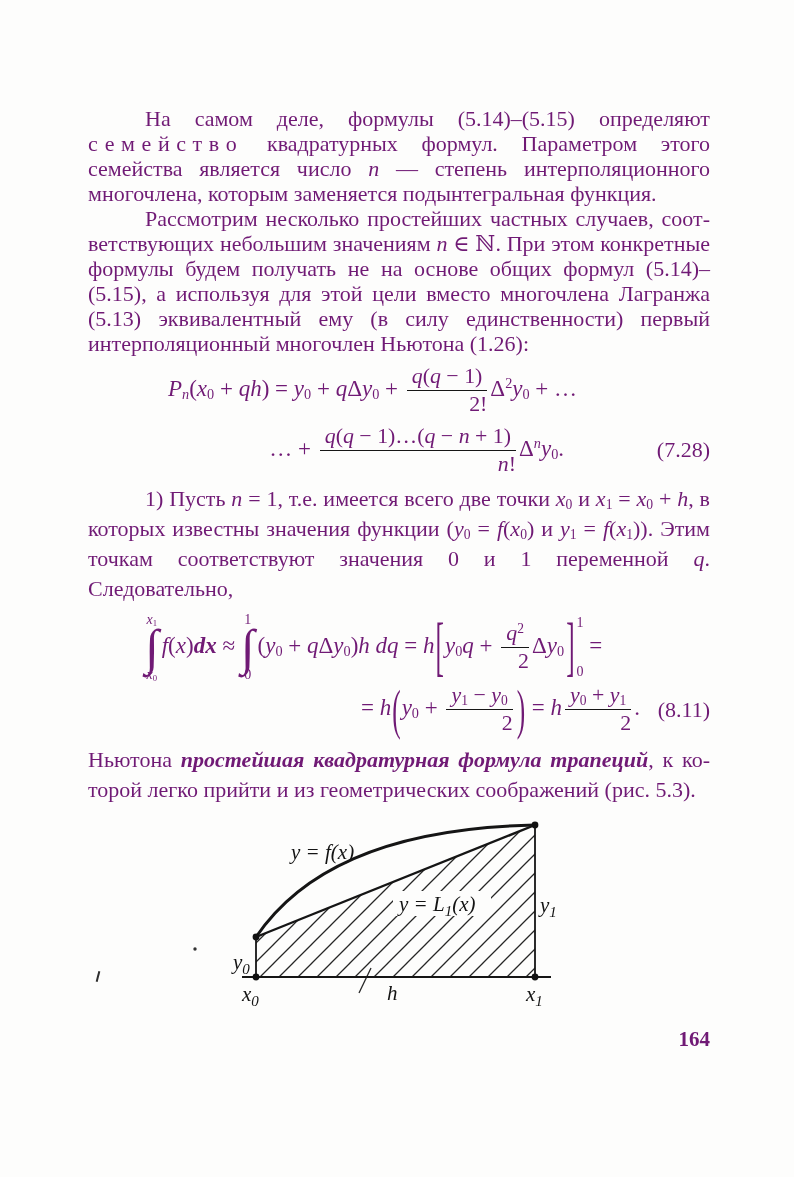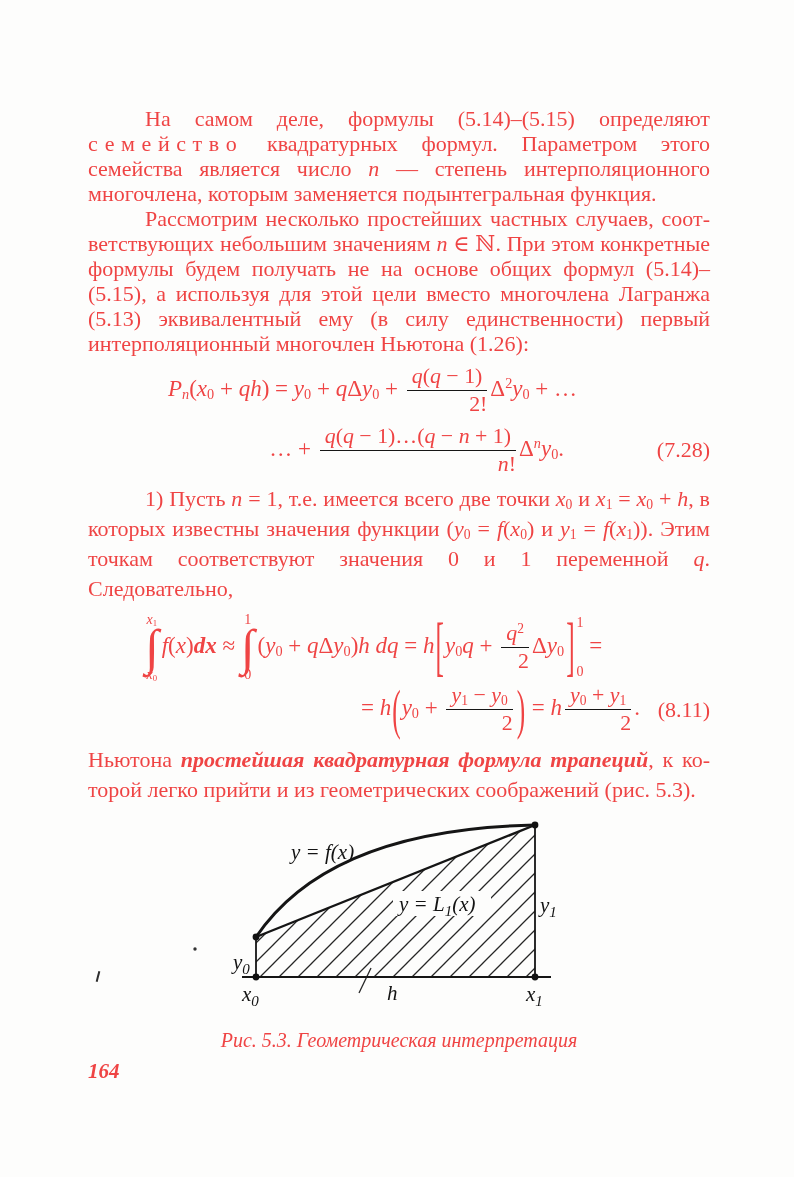--- a/index.html
+++ b/index.html
@@ -1,21 +1,21 @@
 <!DOCTYPE html>
 <html lang="ru"><head>
 <meta charset="utf-8">
 <style>
   html,body{margin:0;padding:0;background:#ffffff;}
   .page{
     position:relative;
     width:794px;height:1177px;
     background:#fdfdfc;
     font-family:"Liberation Serif","DejaVu Serif",serif;
-    color:#ef4444;
+    color:#701a75;
     overflow:hidden;
   }
   .content{padding:106px 84px 0 88px;}
 
   
   p.body{font-size:22px;margin:0;text-align:justify;}
   .lh25{line-height:25px;}
   .lh30{line-height:30px;}
   .indent{text-indent:57px;}
 
@@ -51,21 +51,21 @@
   .ev .evg{display:inline-block;transform:scaleY(var(--s,2.55));transform-origin:50% 50%;font-size:1.1em;font-style:normal;}
   .ev .evcol{display:inline-flex;flex-direction:column;justify-content:space-between;height:64px;font-size:14px;margin-left:2px;font-style:normal;}
 
   
   .figwrap{width:440px;margin:6px auto 0;}
   .fig-label{font-family:"Liberation Serif","DejaVu Serif",serif;font-style:italic;font-size:21px;fill:#141414;}
   .fig-sub{font-size:15px;}
   .fig-stroke{stroke:#151515;fill:none;}
 
   .caption{text-align:center;font-style:italic;font-size:20px;line-height:26px;margin-top:8px;}
-  .pagenum{text-align:left;font-size:21px;margin-top:6px;font-weight:bold;font-style:italic;}
+  .pagenum{text-align:right;font-size:21px;margin-top:6px;font-weight:bold;}
 
   .artifact-slash{position:absolute;left:97px;top:971px;width:2px;height:11px;background:#2e2e2e;transform:rotate(14deg);}
 </style>
 </head>
 <body>
 
 <div class="page">
   <div class="content">
 
     <p class="body lh25 indent"><span class="t">На самом деле, формулы (5.14)–(5.15) определяют </span><span class="sp">семей­ство</span><span class="t"> квадратурных формул. Параметром этого семейства явля­ется число </span><span class="i">n</span><span class="t"> — степень интерполяционного многочлена, которым заменяется подынтегральная функция.</span></p>
@@ -137,20 +137,19 @@
 
         <text class="fig-label" x="63" y="190"><tspan>x</tspan><tspan class="fig-sub" dy="5">0</tspan></text>
 
         <text class="fig-label" x="208" y="189">h</text>
 
         <text class="fig-label" x="347" y="190"><tspan>x</tspan><tspan class="fig-sub" dy="5">1</tspan></text>
       </svg>
     </div>
 
     <div class="caption">
-      <div>Рис. 5.3. Геометрическая интерпретация</div>
     </div>
 
     <div class="pagenum">164</div>
   </div>
 
   <div class="artifact-slash"></div>
 </div>
 
 </body></html>

